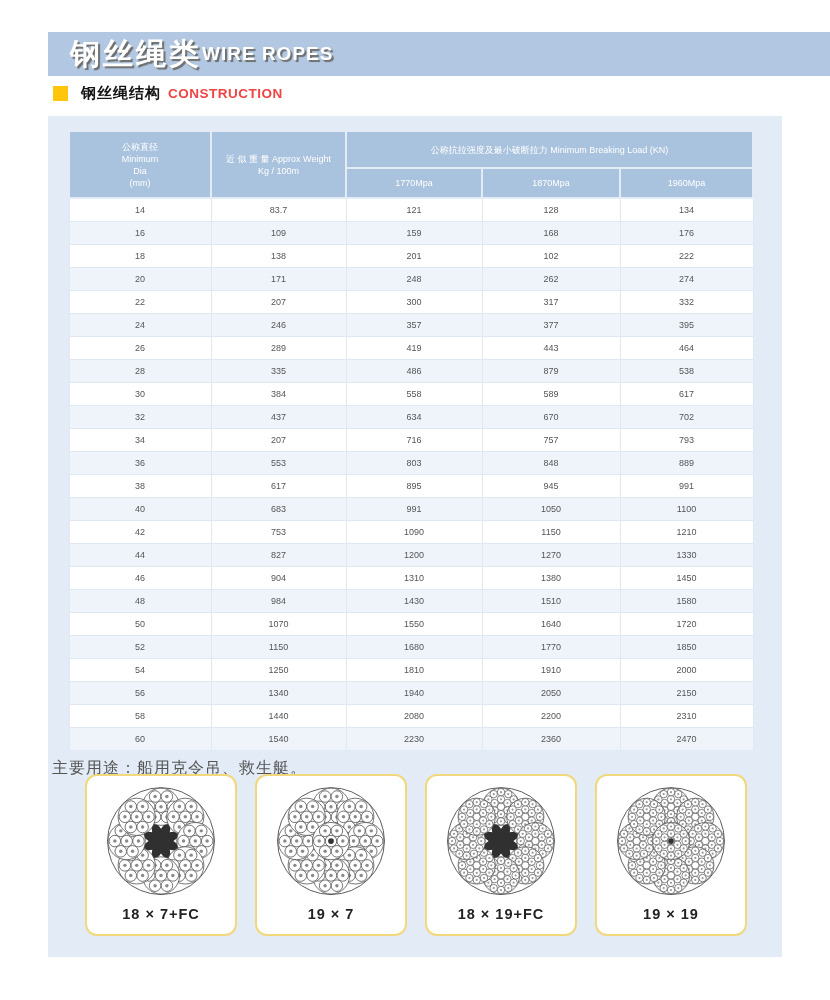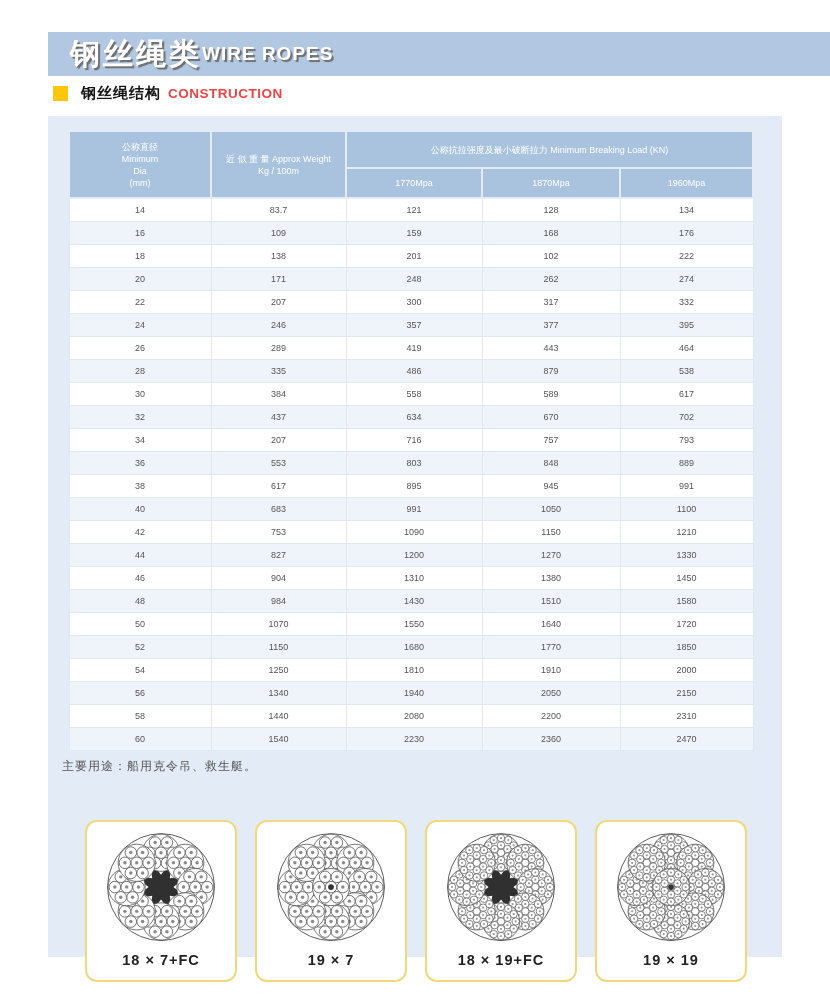--- a/index.html
+++ b/index.html
@@ -54,27 +54,27 @@
   .th-sub  { height:30px; }
   tbody td {
     font-size:9px; color:#555555; text-align:center;
     height:23px; background:#ffffff;
     border:1px solid #dfe8f3;
   }
   tbody tr:nth-child(even) td { background:#eff4fb; }
 
   
   .note {
-    position:absolute; left:14px; top:642px;
-    font-size:12px; color:#555555; letter-spacing:1px;
+    position:absolute; left:4px; top:642px;
+    font-size:16px; color:#555555; letter-spacing:1px;
   }
 
   
   .cards {
-    position:absolute; left:37px; top:704px;
+    position:absolute; left:37px; top:658px;
     display:flex; gap:18px;
   }
   .card {
     width:152px; height:162px; box-sizing:border-box;
     background:#ffffff;
     border:2px solid #f2d87d; border-radius:12px;
     display:flex; flex-direction:column; align-items:center;
   }
   .card svg { margin-top:5px; }
   .card-label {

